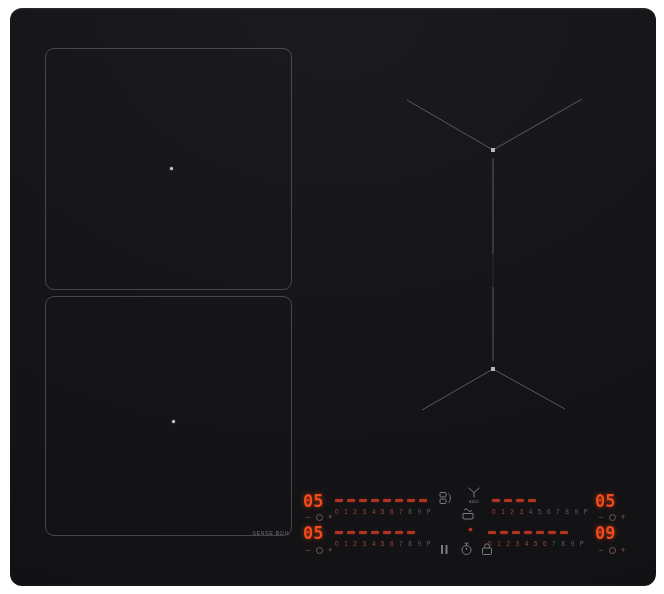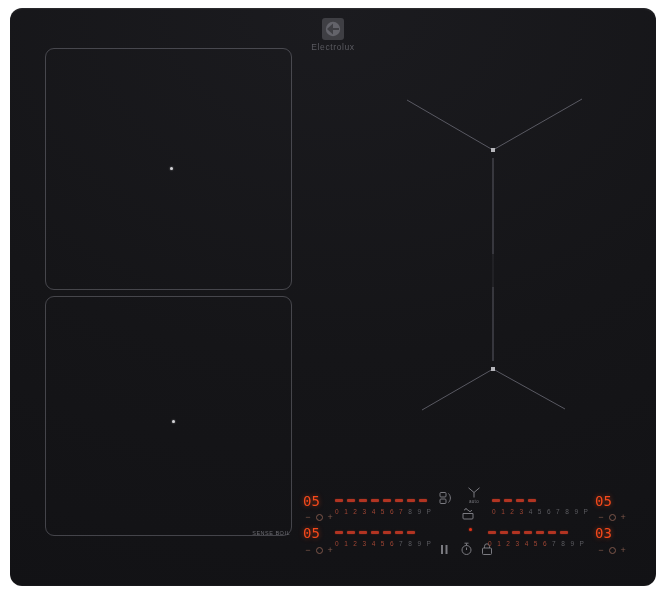--- a/index.html
+++ b/index.html
@@ -18,21 +18,21 @@
   
   .zone-rect{border:1px solid rgba(150,150,160,0.38);border-radius:9px;}
   .pan-dot{width:3px;height:3px;border-radius:50%;background:#d4d4d8;box-shadow:0 0 2px rgba(255,255,255,.5);}
   #sense-boil{left:180px;top:522px;width:100px;text-align:right;font-size:5.5px;
               letter-spacing:0.5px;color:#6c6c72;}
 
   
   #zone-markers{left:0;top:0;pointer-events:none;}
 
   
-  .seg{font-family:"DejaVu Sans Mono", monospace;font-weight:normal;font-size:14px;line-height:22px;
+  .seg{font-family:"DejaVu Sans Mono", monospace;font-weight:bold;font-size:17px;line-height:22px;
        color:#f4491b;text-shadow:0 0 5px rgba(255,74,24,0.55);letter-spacing:0px;}
   .timer-row{display:flex;align-items:center;justify-content:center;gap:5px;width:38px;height:9px;
              color:#7d564a;font-size:9px;line-height:9px;}
   .timer-row .clock{width:7px;height:7px;border:1px solid #7d564a;border-radius:50%;box-sizing:border-box;}
   .dash-row{display:flex;gap:4px;height:3px;}
   .dash-row i{display:block;width:8px;height:2.5px;background:#b23422;border-radius:1px;
               box-shadow:0 0 2px rgba(210,60,30,.4);}
   .scale-row{display:flex;justify-content:space-between;width:96px;font-size:6.5px;line-height:7px;
              color:#5c5c61;}
   .scale-row .lit{color:#a04634;}
@@ -40,29 +40,20 @@
   .key svg{display:block;}
   #h2h-auto{font-size:4.5px;color:#7a7a80;text-align:center;margin-top:1px;letter-spacing:0.3px;}
   #power-ind{width:3px;height:3px;border-radius:50%;background:#e03318;box-shadow:0 0 2px rgba(224,51,24,.8);}
 </style>
 </head>
 <body>
 
 <div id="stage">
   <div id="hob">
 
-    <div class="abs" id="logo">
-      <svg width="22" height="22" viewBox="0 0 22 22">
-        <rect width="22" height="22" rx="3" fill="#3f3f44"></rect>
-        <circle cx="11" cy="11" r="7.2" fill="#63636a"></circle>
-        <polygon points="11,5.4 5,11 11,16.6" fill="#3f3f44"></polygon>
-        <rect x="9.5" y="10" width="7.5" height="2" fill="#3f3f44"></rect>
-      </svg>
-      <div id="brand-name">Electrolux</div>
-    </div>
 
     <div class="abs zone-rect" style="left:35px;top:40px;width:245px;height:240px;"></div>
     <div class="abs pan-dot" style="left:160px;top:159px;"></div>
 
     <div class="abs zone-rect" style="left:35px;top:288px;width:245px;height:238px;"></div>
     <div class="abs pan-dot" style="left:162px;top:412px;"></div>
 
     <div class="abs" id="sense-boil">SENSE BOIL</div>
 
     <svg id="zone-markers" class="abs" width="646" height="578" viewBox="0 0 646 578">
@@ -244,21 +235,21 @@
           <span class="lit">3</span>
           <span class="lit">4</span>
           <span class="lit">5</span>
           <span class="lit">6</span>
           <span>7</span>
           <span>8</span>
           <span>9</span>
           <span>P</span>
         </div>
     </div>
-    <div class="abs seg" style="left:585px;top:514px;">03</div>
+    <div class="abs seg" style="left:585px;top:514px;">09</div>
     <div class="abs timer-row" style="left:583px;top:538px;">
       <span>−</span>
       <span class="clock"></span>
       <span>+</span>
     </div>
 
   </div>
 </div>
 
 </body></html>

